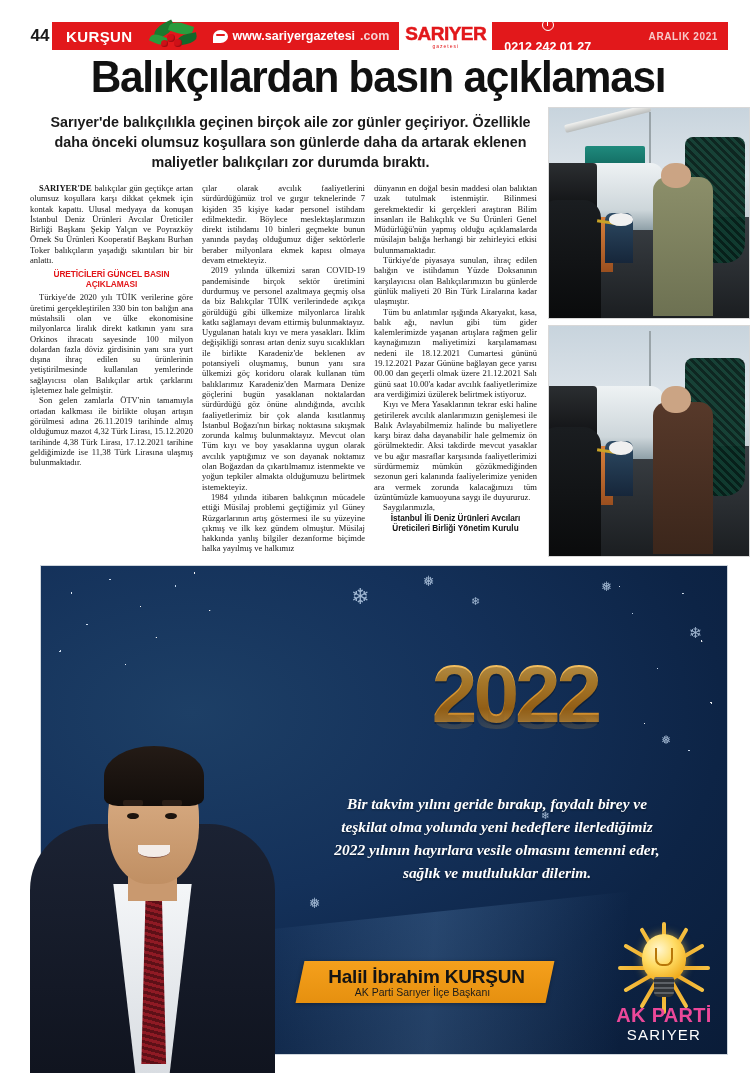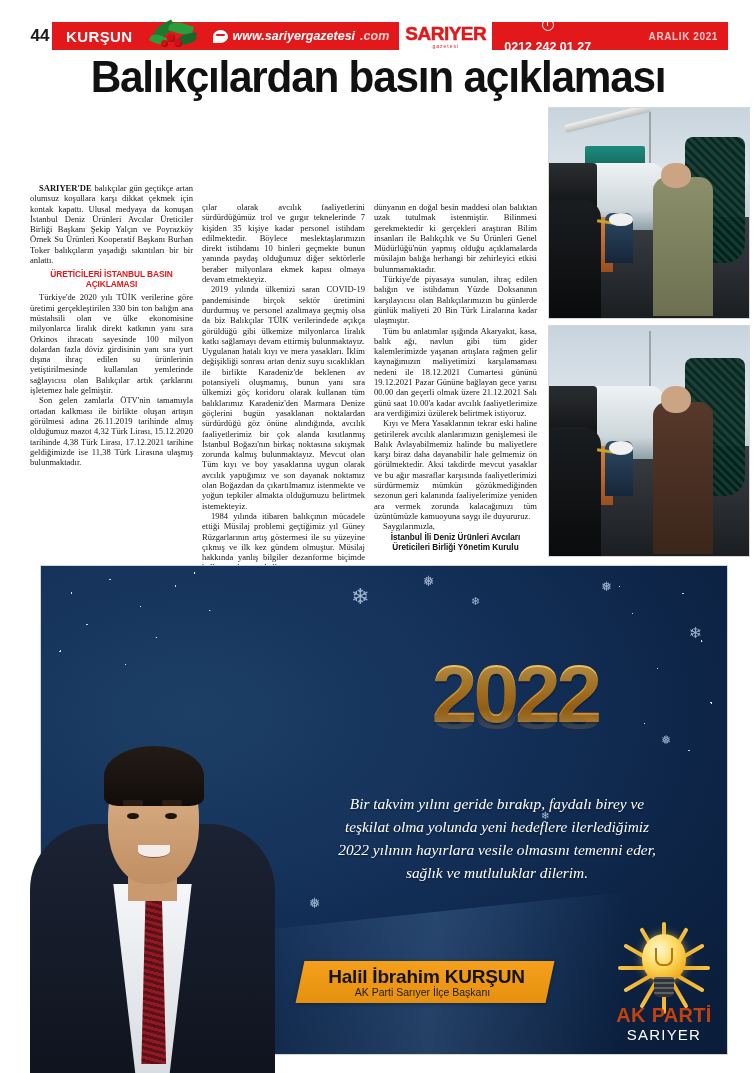--- a/index.html
+++ b/index.html
@@ -42,21 +42,21 @@
     position: absolute; border-radius: 50%;
     background: #cf1017; box-shadow: inset -1px -1px 1px rgba(0,0,0,.25);
   }
   .holly .b1 { width: 8px; height: 8px; left: 20px; top: 12px; }
   .holly .b2 { width: 8px; height: 8px; left: 27px; top: 17px; }
   .holly .b3 { width: 7px; height: 7px; left: 14px; top: 18px; }
 
   .site-url {
     display: flex; align-items: center; gap: 5px;
     color: #fff; font-family: "Liberation Sans", sans-serif;
-    font-weight: bold; font-size: 12.5px; padding-left: 4px; font-style: italic;
+    font-weight: bold; font-size: 12.5px; padding-left: 4px;
   }
   .site-url .globe {
     width: 15px; height: 13px; background: #fff;
     border-radius: 50% 50% 50% 0; transform: rotate(0deg);
     position: relative;
   }
   .site-url .globe::after {
     content: ""; position: absolute; left: 3px; top: 4px;
     width: 9px; height: 2px; background: #e2181b; border-radius: 2px;
   }
@@ -110,21 +110,21 @@
     text-align: center; font-family: "Liberation Sans", sans-serif;
     font-weight: bold; font-size: 14.3px; line-height: 20px; color: #1a1a1a;
   }
 
   
   .cols {
     position: absolute; left: 30px; top: 183px; width: 508px; height: 382px;
     display: flex; gap: 0;
   }
   .col { width: 163px; position: relative; }
-  .col + .col { margin-left: 9px; padding-left: 0; margin-top: 19px; }
+  .col + .col { margin-left: 9px; padding-left: 0; }
   .col p {
     font-family: "Liberation Serif", serif;
     font-size: 8.55px; line-height: 10.3px;
     text-align: justify; text-indent: 9px; color: #161616;
     hyphens: auto;
   }
   .col p.noindent { text-indent: 0; }
   .dropname { font-weight: bold; }
   .redhead {
     color: #e2181b; font-family: "Liberation Sans", sans-serif;
@@ -320,20 +320,21 @@
     -webkit-background-clip: text; background-clip: text; color: transparent;
     transform: scaleY(-0.5); transform-origin: top center; opacity:.75;
   }
 
   .ad-message {
     position:absolute; left:332px; top:792px; width:330px;
     text-align:center; color:#ffffff;
     font-family: "Liberation Serif", serif; font-style: italic;
     font-size: 15.4px; line-height: 23px;
     text-shadow: 0 1px 2px rgba(0,0,0,.45);
+    font-weight: bold;
   }
 
   .name-plate {
     position:absolute; left:300px; top:961px; width:250px; height:42px;
     background: linear-gradient(#f5a01c, #e6900f);
     transform: skewX(-12deg);
     display:flex; flex-direction:column; align-items:center; justify-content:center;
     box-shadow: 0 1px 4px rgba(0,0,0,.35);
   }
   .name-plate > div { transform: skewX(12deg); }
@@ -367,21 +368,21 @@
     border-bottom:2px solid #b87708; border-radius:0 0 40% 40%;
   }
   .ak-base {
     position:absolute; left:54px; top:57px; width:20px; height:20px;
     background: repeating-linear-gradient(#5c6166 0 2.5px, #2f3337 2.5px 5px);
     border-radius: 2px 2px 5px 5px;
   }
   .ak-text {
     position:absolute; left:0; top:84px; width:128px; text-align:center;
     font-family:"Liberation Sans", sans-serif; font-weight:bold;
-    font-size:20px; color:#c2410c; letter-spacing:.3px; line-height:23px;
+    font-size:20px; color:#ec4899; letter-spacing:.3px; line-height:23px;
   }
   .ak-sub {
     position:absolute; left:0; top:106px; width:128px; text-align:center;
     font-family:"Liberation Sans", sans-serif;
     font-size:15px; color:#ffffff; letter-spacing:1.2px; line-height:18px;
   }
 </style>
 </head>
 <body>
 
@@ -414,27 +415,28 @@
 
     <div class="phone">
       <span class="ring"></span>
       <span>0212 242 01 27</span>
     </div>
 
     <div class="issue-date">ARALIK 2021</div>
   </div>
 
   <div class="headline">Balıkçılardan basın açıklaması</div>
+  <div class="subhead">Sarıyer'de balıkçılıkla geçinen birçok aile zor günler geçiriyor. Özellikle daha önceki olumsuz koşullara son günlerde daha da artarak eklenen maliyetler balıkçıları zor durumda bıraktı.</div>
 
   <div class="cols">
 
     <div class="col">
       <p><span class="dropname">SARIYER'DE</span><span> balıkçılar gün geçtikçe artan olumsuz koşullara karşı dikkat çekmek için kontak kapattı. Ulusal medyaya da konuşan İstanbul Deniz Ürünleri Avcılar Üreticiler Birliği Başkanı Şekip Yalçın ve Poyrazköy Örnek Su Ürünleri Kooperatif Başkanı Burhan Toker balıkçıların yaşadığı sıkıntıları bir bir anlattı.</span></p>
       <div class="redhead">
-        <div>ÜRETİCİLERİ İSTANBUL BASIN AÇIKLAMASI</div>
+        <div>ÜRETİCİLERİ GÜNCEL BASIN AÇIKLAMASI</div>
       </div>
       <p>Türkiye'de 2020 yılı TÜİK verilerine göre üretimi gerçekleştirilen 330 bin ton balığın ana müstahsili olan ve ülke ekonomisine milyonlarca liralık direkt katkının yanı sıra Orkinos ihracatı sayesinde 100 milyon dolardan fazla döviz girdisinin yanı sıra yurt dışına ihraç edilen su ürünlerinin yetiştirilmesinde kullanılan yemlerinde sağlayıcısı olan Balıkçılar artık çarklarını işletemez hale gelmiştir.</p>
       <p>Son gelen zamlarla ÖTV'nin tamamıyla ortadan kalkması ile birlikte oluşan artışın görülmesi adına 26.11.2019 tarihinde almış olduğumuz mazot 4,32 Türk Lirası, 15.12.2020 tarihinde 4,38 Türk Lirası, 17.12.2021 tarihine geldiğimizde ise 11,38 Türk Lirasına ulaşmış bulunmaktadır.</p>
     </div>
 
     <div class="col">
       <p class="noindent">çılar olarak avcılık faaliyetlerini sürdürdüğümüz trol ve gırgır teknelerinde 7 kişiden 35 kişiye kadar personel istihdam edilmektedir. Böylece meslektaşlarımızın direkt istihdamı 10 binleri geçmekte bunun yanında paydaş olduğumuz diğer sektörlerle beraber milyonlara ekmek kapısı olmaya devam etmekteyiz.</p>
       <p>2019 yılında ülkemizi saran COVID-19 pandemisinde birçok sektör üretimini durdurmuş ve personel azaltmaya geçmiş olsa da biz Balıkçılar TÜİK verilerindede açıkça görüldüğü gibi ülkemize milyonlarca liralık katkı sağlamayı devam ettirmiş bulunmaktayız. Uygulanan hatalı kıyı ve mera yasakları. İklim değişikliği sonrası artan deniz suyu sıcaklıkları ile birlikte Karadeniz'de beklenen av potansiyeli oluşmamış, bunun yanı sıra ülkemizi göç koridoru olarak kullanan tüm balıklarımız Karadeniz'den Marmara Denize göçlerini bugün yasaklanan noktalardan sürdürdüğü göz önüne alındığında, avcılık faaliyetlerimiz bir çok alanda kısıtlanmış İstanbul Boğazı'nın birkaç noktasına sıkışmak zorunda kalmış bulunmaktayız. Mevcut olan Tüm kıyı ve boy yasaklarına uygun olarak avcılık yaptığımız ve son dayanak noktamız olan Boğazdan da çıkartılmamız istenmekte ve yoğun tepkiler almakta olduğumuzu belirtmek istemekteyiz.</p>
       <p>1984 yılında itibaren balıkçının mücadele ettiği Müsilaj problemi geçtiğimiz yıl Güney Rüzgarlarının artış göstermesi ile su yüzeyine çıkmış ve ilk kez gündem olmuştur. Müsilaj hakkında yanlış bilgiler dezanforme biçimde halka yayılmış ve halkımız</p>
     </div>

